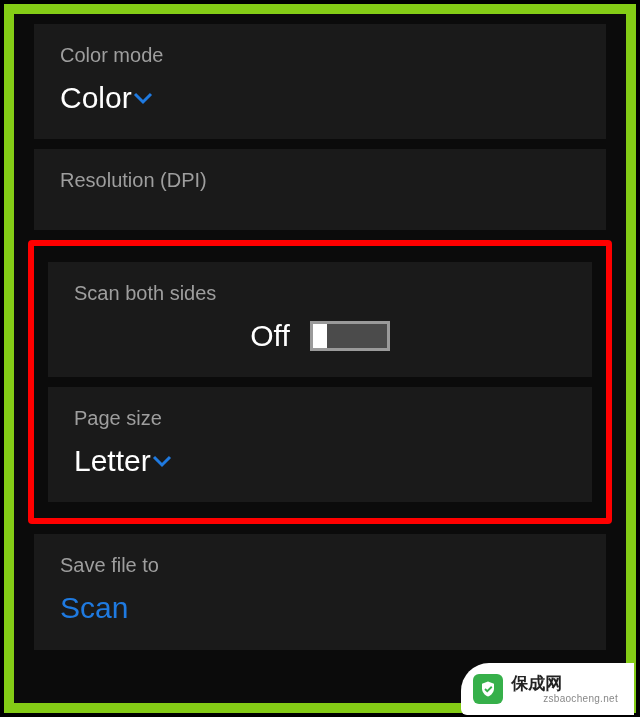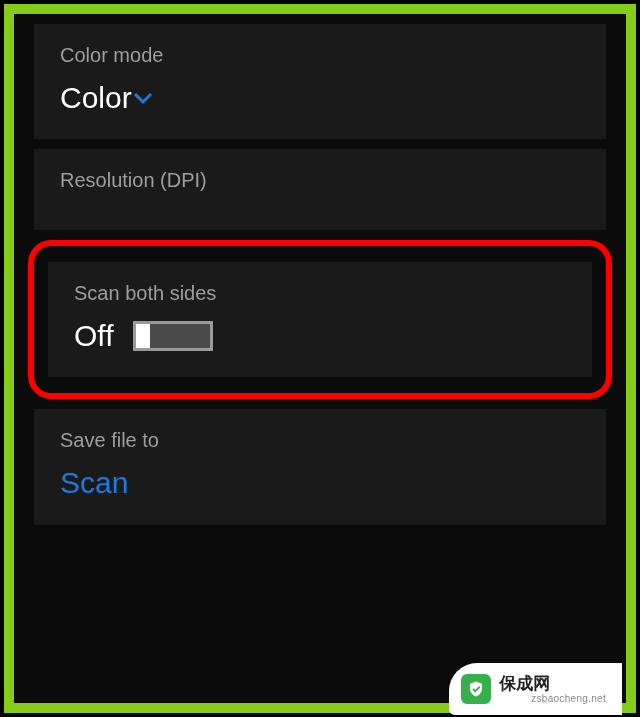--- a/index.html
+++ b/index.html
@@ -26,40 +26,40 @@
   }
   .value{
     color:#ffffff;font-size:30px;font-weight:400;
   }
   .chevron{
     width:22px;height:22px;display:flex;align-items:center;justify-content:center;
   }
   .chevron svg{display:block;}
   
   .hl-group{
-    border:6px solid #ff0000;border-radius:23px;
+    border:6px solid #ff0000;border-radius:4px;
     margin:8px 14px;padding:6px 0;
   }
   .hl-group .panel{margin:10px 14px;}
   
-  .toggle-row{display:flex;align-items:center;gap:20px;}
+  .toggle-row{display:flex;align-items:center;gap:20px;justify-content:center;}
   .toggle{
     width:80px;height:30px;border:3px solid #9a9a9a;background:#4b4b4b;
     position:relative;box-sizing:border-box;
   }
   .toggle-knob{
     position:absolute;left:0;top:0;width:14px;height:100%;
     background:#ffffff;
   }
   
   .panel.save{padding-bottom:25px;}
   .link{color:#1f7ae0;font-size:30px;font-weight:400;}
   
   .badge{
-    position:absolute;right:16px;bottom:0;height:48px;
+    position:absolute;right:4px;bottom:0;height:48px;
     background:#fff;border-top-left-radius:26px;border-bottom-left-radius:4px;
     display:flex;align-items:center;padding:0 14px 0 10px;gap:8px;
     box-shadow:0 0 0 2px #fff;
   }
   .badge-shield{
     width:30px;height:30px;background:#36b04a;border-radius:6px;
     display:flex;align-items:center;justify-content:center;
   }
   .badge-shield svg{display:block;}
   .badge-text{display:flex;flex-direction:column;line-height:1;}
@@ -93,20 +93,31 @@
       <div class="panel">
         <div class="label">Scan both sides</div>
         <div class="toggle-row">
           <div class="value">Off</div>
           <div class="toggle">
             <div class="toggle-knob"></div>
           </div>
         </div>
       </div>
 
+      <div class="panel">
+        <div class="label">Page size</div>
+        <div class="value-row">
+          <div class="value">Letter</div>
+          <div class="chevron">
+            <svg width="20" height="14" viewBox="0 0 20 14">
+                <polyline points="2,3 10,11 18,3" fill="none" stroke="#1f7ae0" stroke-width="3"></polyline>
+              </svg>
+          </div>
+        </div>
+      </div>
 
     </div>
 
     <div class="panel save">
       <div class="label">Save file to</div>
       <div class="value-row">
         <div class="link">Scan</div>
       </div>
     </div>
 

